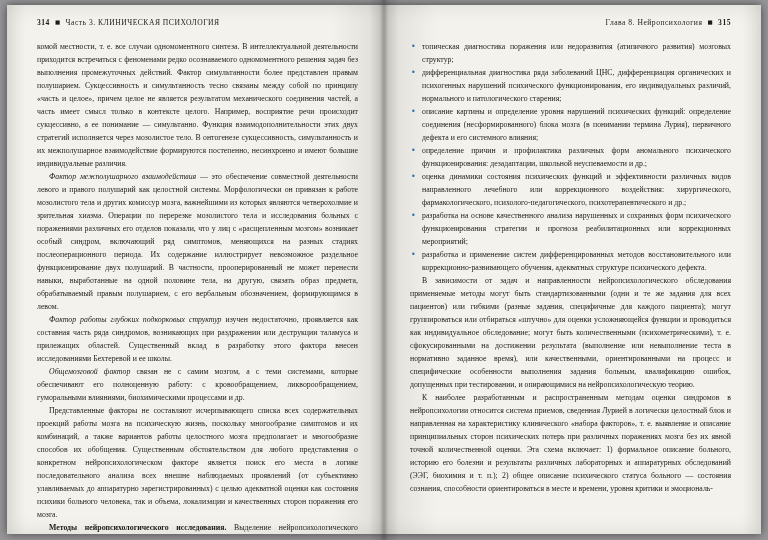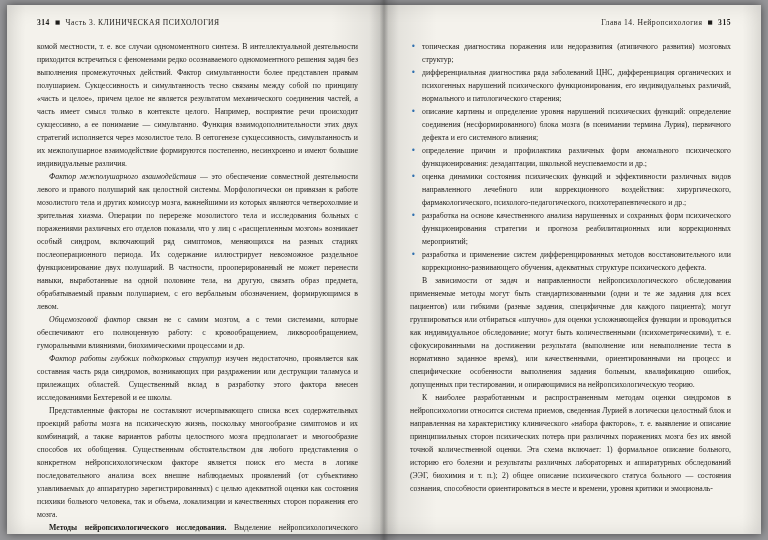--- a/index.html
+++ b/index.html
@@ -74,30 +74,30 @@
 
     <section class="page left">
       <header class="running-head rh-left">
         <span class="pagenum">314</span>
         <span class="sq">■</span>
         <span class="rh-title">Часть 3. КЛИНИЧЕСКАЯ ПСИХОЛОГИЯ</span>
       </header>
       <div class="body-text">
         <p class="cont">комой местности, т. е. все случаи одномоментного синтеза. В интеллектуальной деятельности приходится встречаться с феноменами редко осознаваемого одномоментного решения задач без выполнения промежуточных действий. Фактор симультанности более представлен правым полушарием. Сукцессивность и симультанность тесно связаны между собой по принципу «часть и целое», причем целое не является результатом механического соединения частей, а часть имеет смысл только в контексте целого. Например, восприятие речи происходит сукцессивно, а ее понимание — симультанно. Функция взаимодополнительности этих двух стратегий исполняется через мозолистое тело. В онтогенезе сукцессивность, симультанность и их межполушарное взаимодействие формируются постепенно, несинхронно и имеют большие индивидуальные различия.</p>
         <p><em class="lead-i">Фактор межполушарного взаимодействия</em><span> — это обеспечение совместной деятельности левого и правого полушарий как целостной системы. Морфологически он привязан к работе мозолистого тела и других комиссур мозга, важнейшими из которых являются четверохолмие и зрительная хиазма. Операции по перерезке мозолистого тела и исследования больных с поражениями различных его отделов показали, что у лиц с «расщепленным мозгом» возникает особый синдром, включающий ряд симптомов, меняющихся на разных стадиях послеоперационного периода. Их содержание иллюстрирует невозможное раздельное функционирование двух полушарий. В частности, прооперированный не может перенести навыки, выработанные на одной половине тела, на другую, связать образ предмета, обрабатываемый правым полушарием, с его вербальным обозначением, формирующимся в левом.</span></p>
+        <p><em class="lead-i">Фактор работы глубоких подкорковых структур</em><span> изучен недостаточно, проявляется как составная часть ряда синдромов, возникающих при раздражении или деструкции таламуса и прилежащих областей. Существенный вклад в разработку этого фактора внесен исследованиями Бехтеревой и ее школы.</span></p>
         <p><em class="lead-i">Общемозговой фактор</em><span> связан не с самим мозгом, а с теми системами, которые обеспечивают его полноценную работу: с кровообращением, ликворообращением, гуморальными влияниями, биохимическими процессами и др.</span></p>
-        <p><em class="lead-i">Фактор работы глубоких подкорковых структур</em><span> изучен недостаточно, проявляется как составная часть ряда синдромов, возникающих при раздражении или деструкции таламуса и прилежащих областей. Существенный вклад в разработку этого фактора внесен исследованиями Бехтеревой и ее школы.</span></p>
         <p>Представленные факторы не составляют исчерпывающего списка всех содержательных проекций работы мозга на психическую жизнь, поскольку многообразие симптомов и их комбинаций, а также вариантов работы целостного мозга предполагает и многообразие способов их обобщения. Существенным обстоятельством для любого представления о конкретном нейропсихологическом факторе является поиск его места в логике последовательного анализа всех внешне наблюдаемых проявлений (от субъективно улавливаемых до аппаратурно зарегистрированных) с целью адекватной оценки как состояния психики больного человека, так и объема, локализации и качественных сторон поражения его мозга.</p>
         <p><b class="lead-b">Методы нейропсихологического исследования.</b><span> Выделение нейропсихологического фактора, определяющего характер симптомов и синдромов, возникающих в результате мозговой патологии, может осуществляться с помощью широкого набора приемов обследования здорового или больного, описываемых как методы нейропсихологической диагностики. Задачи, решаемые с их помощью при си-</span></p>
       </div>
     </section>
 
     <section class="page right">
       <header class="running-head rh-right">
-        <span class="rh-title">Глава 14. Нейропсихология</span>
+        <span class="rh-title">Глава 8. Нейропсихология</span>
         <span class="sq">■</span>
         <span class="pagenum">315</span>
       </header>
       <div class="body-text">
         <ul class="tasks">
           <li><span class="bullet">•</span><span>топическая диагностика поражения или недоразвития (атипичного развития) мозговых структур;</span></li>
           <li><span class="bullet">•</span><span>дифференциальная диагностика ряда заболеваний ЦНС, дифференциация органических и психогенных нарушений психического функционирования, его индивидуальных различий, нормального и патологического старения;</span></li>
           <li><span class="bullet">•</span><span>описание картины и определение уровня нарушений психических функций: определение соединения (несформированного) блока мозга (в понимании термина Лурия), первичного дефекта и его системного влияния;</span></li>
           <li><span class="bullet">•</span><span>определение причин и профилактика различных форм аномального психического функционирования: дезадаптации, школьной неуспеваемости и др.;</span></li>
           <li><span class="bullet">•</span><span>оценка динамики состояния психических функций и эффективности различных видов направленного лечебного или коррекционного воздействия: хирургического, фармакологического, психолого-педагогического, психотерапевтического и др.;</span></li>

